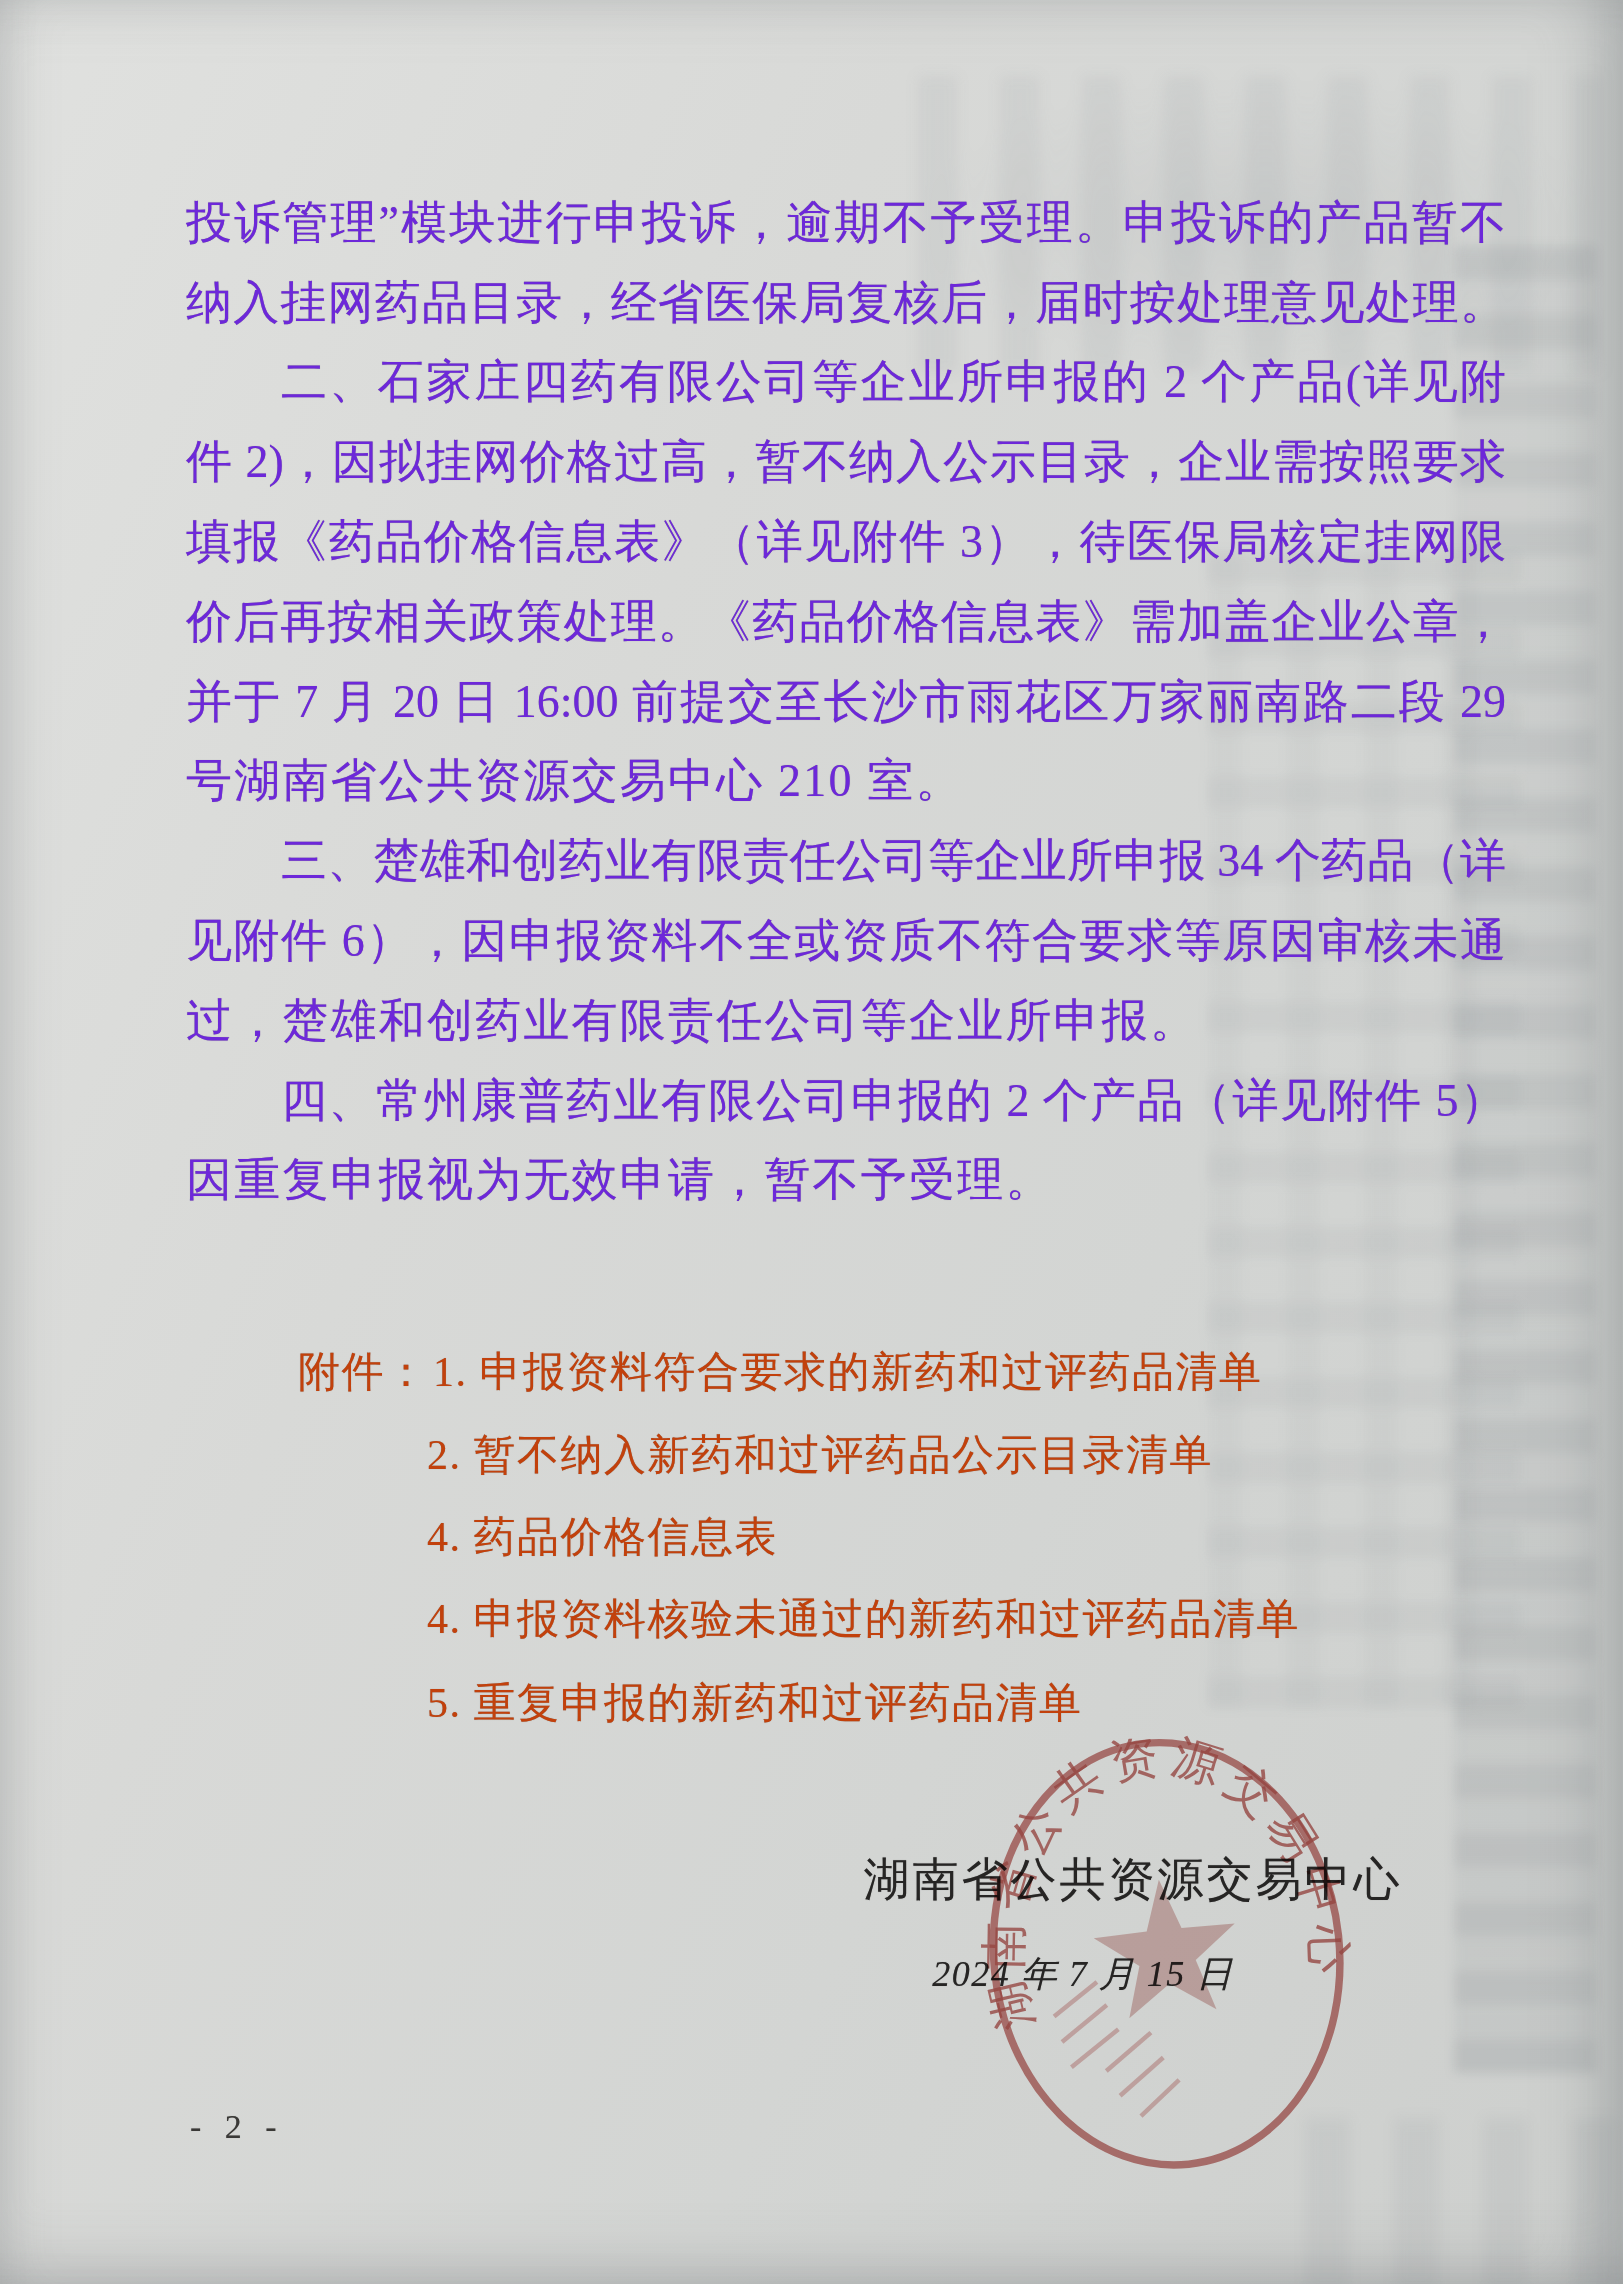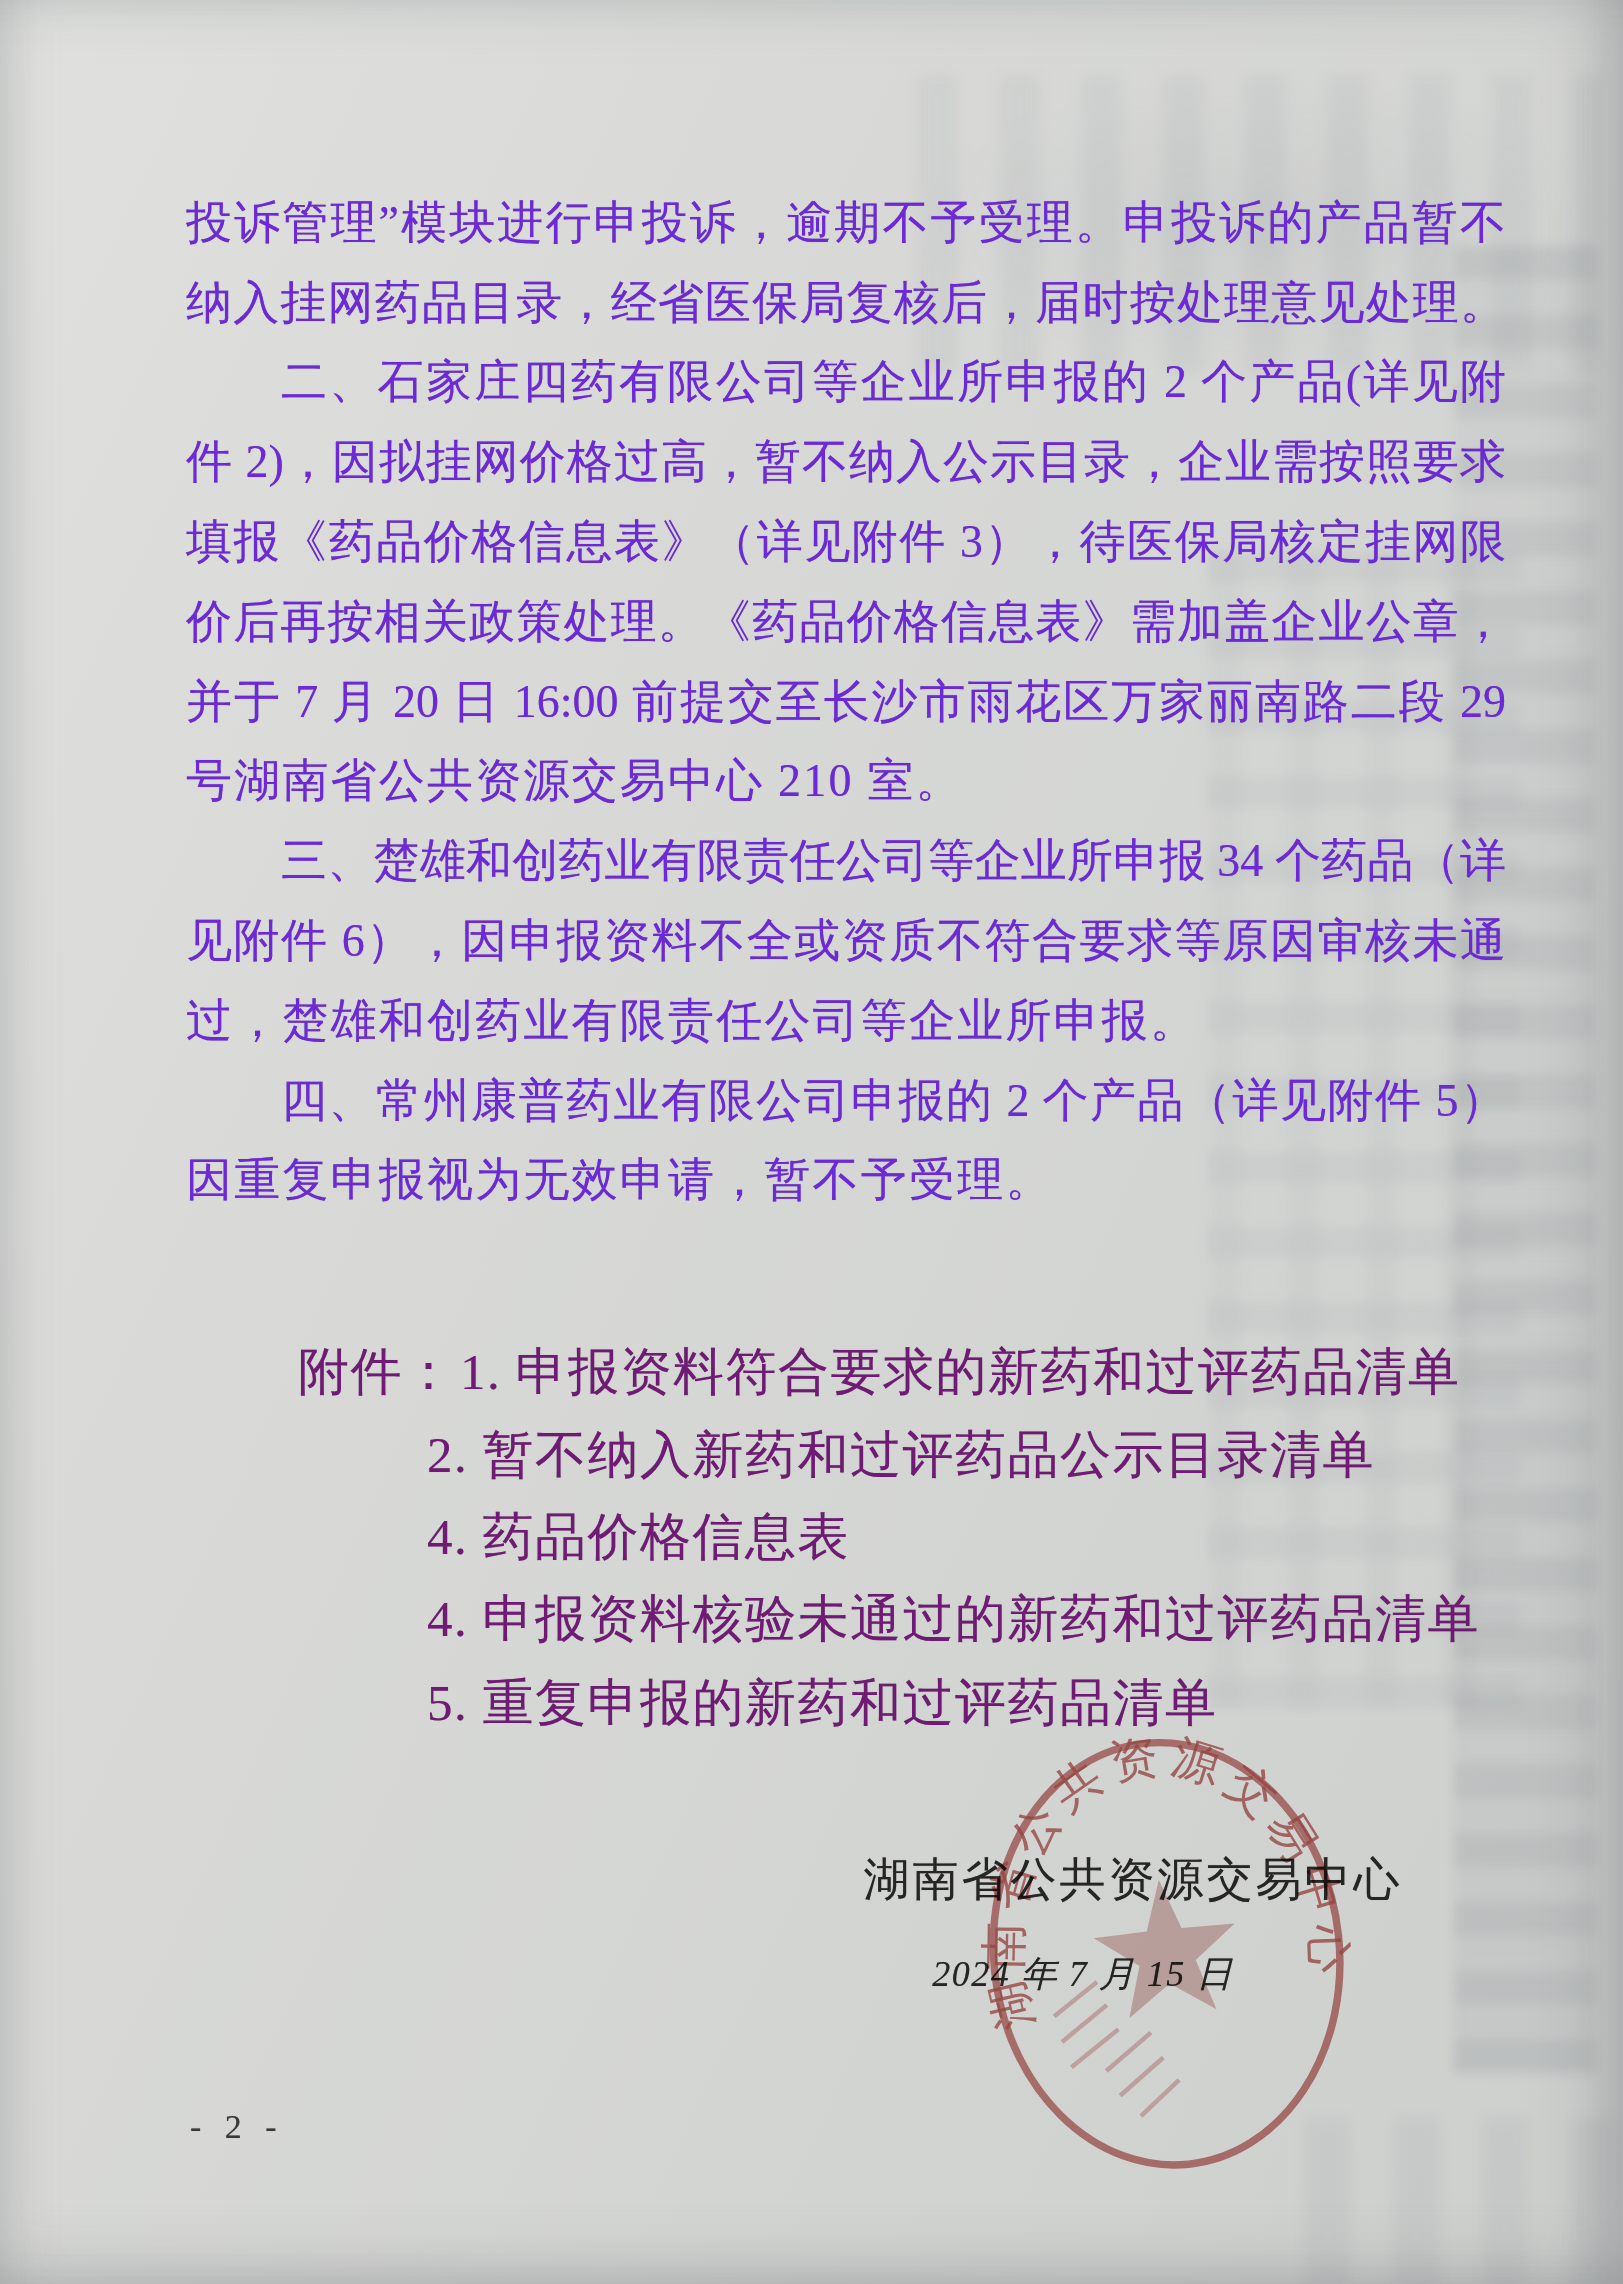--- a/index.html
+++ b/index.html
@@ -51,21 +51,21 @@
     font-size:46px;line-height:64px;color:#6d28d9;
     text-align:justify;text-align-last:justify;text-justify:inter-character;
     text-shadow:0 0 0.7px rgba(45,44,42,.45);
     white-space:normal;
   }
   .bline.end{text-align-last:left;letter-spacing:2.2px;}
   .bline.ind{text-indent:95px;}
 
   .aline{
     position:absolute;left:298px;height:63px;
-    font-size:51px;line-height:63px;color:#701a75;
+    font-size:42px;line-height:63px;color:#c2410c;
     letter-spacing:1.5px;text-shadow:0 0 0.7px rgba(45,44,42,.45);
     white-space:nowrap;
   }
   .aline.sub{left:427px;}
   .aline .alabel{margin-right:4.5px;}
 
   .sig{
     position:absolute;left:805px;width:656px;height:63px;
     font-size:46px;line-height:63px;color:#262524;text-align:center;
     letter-spacing:3px;text-shadow:0 0 0.7px rgba(40,40,40,.5);

